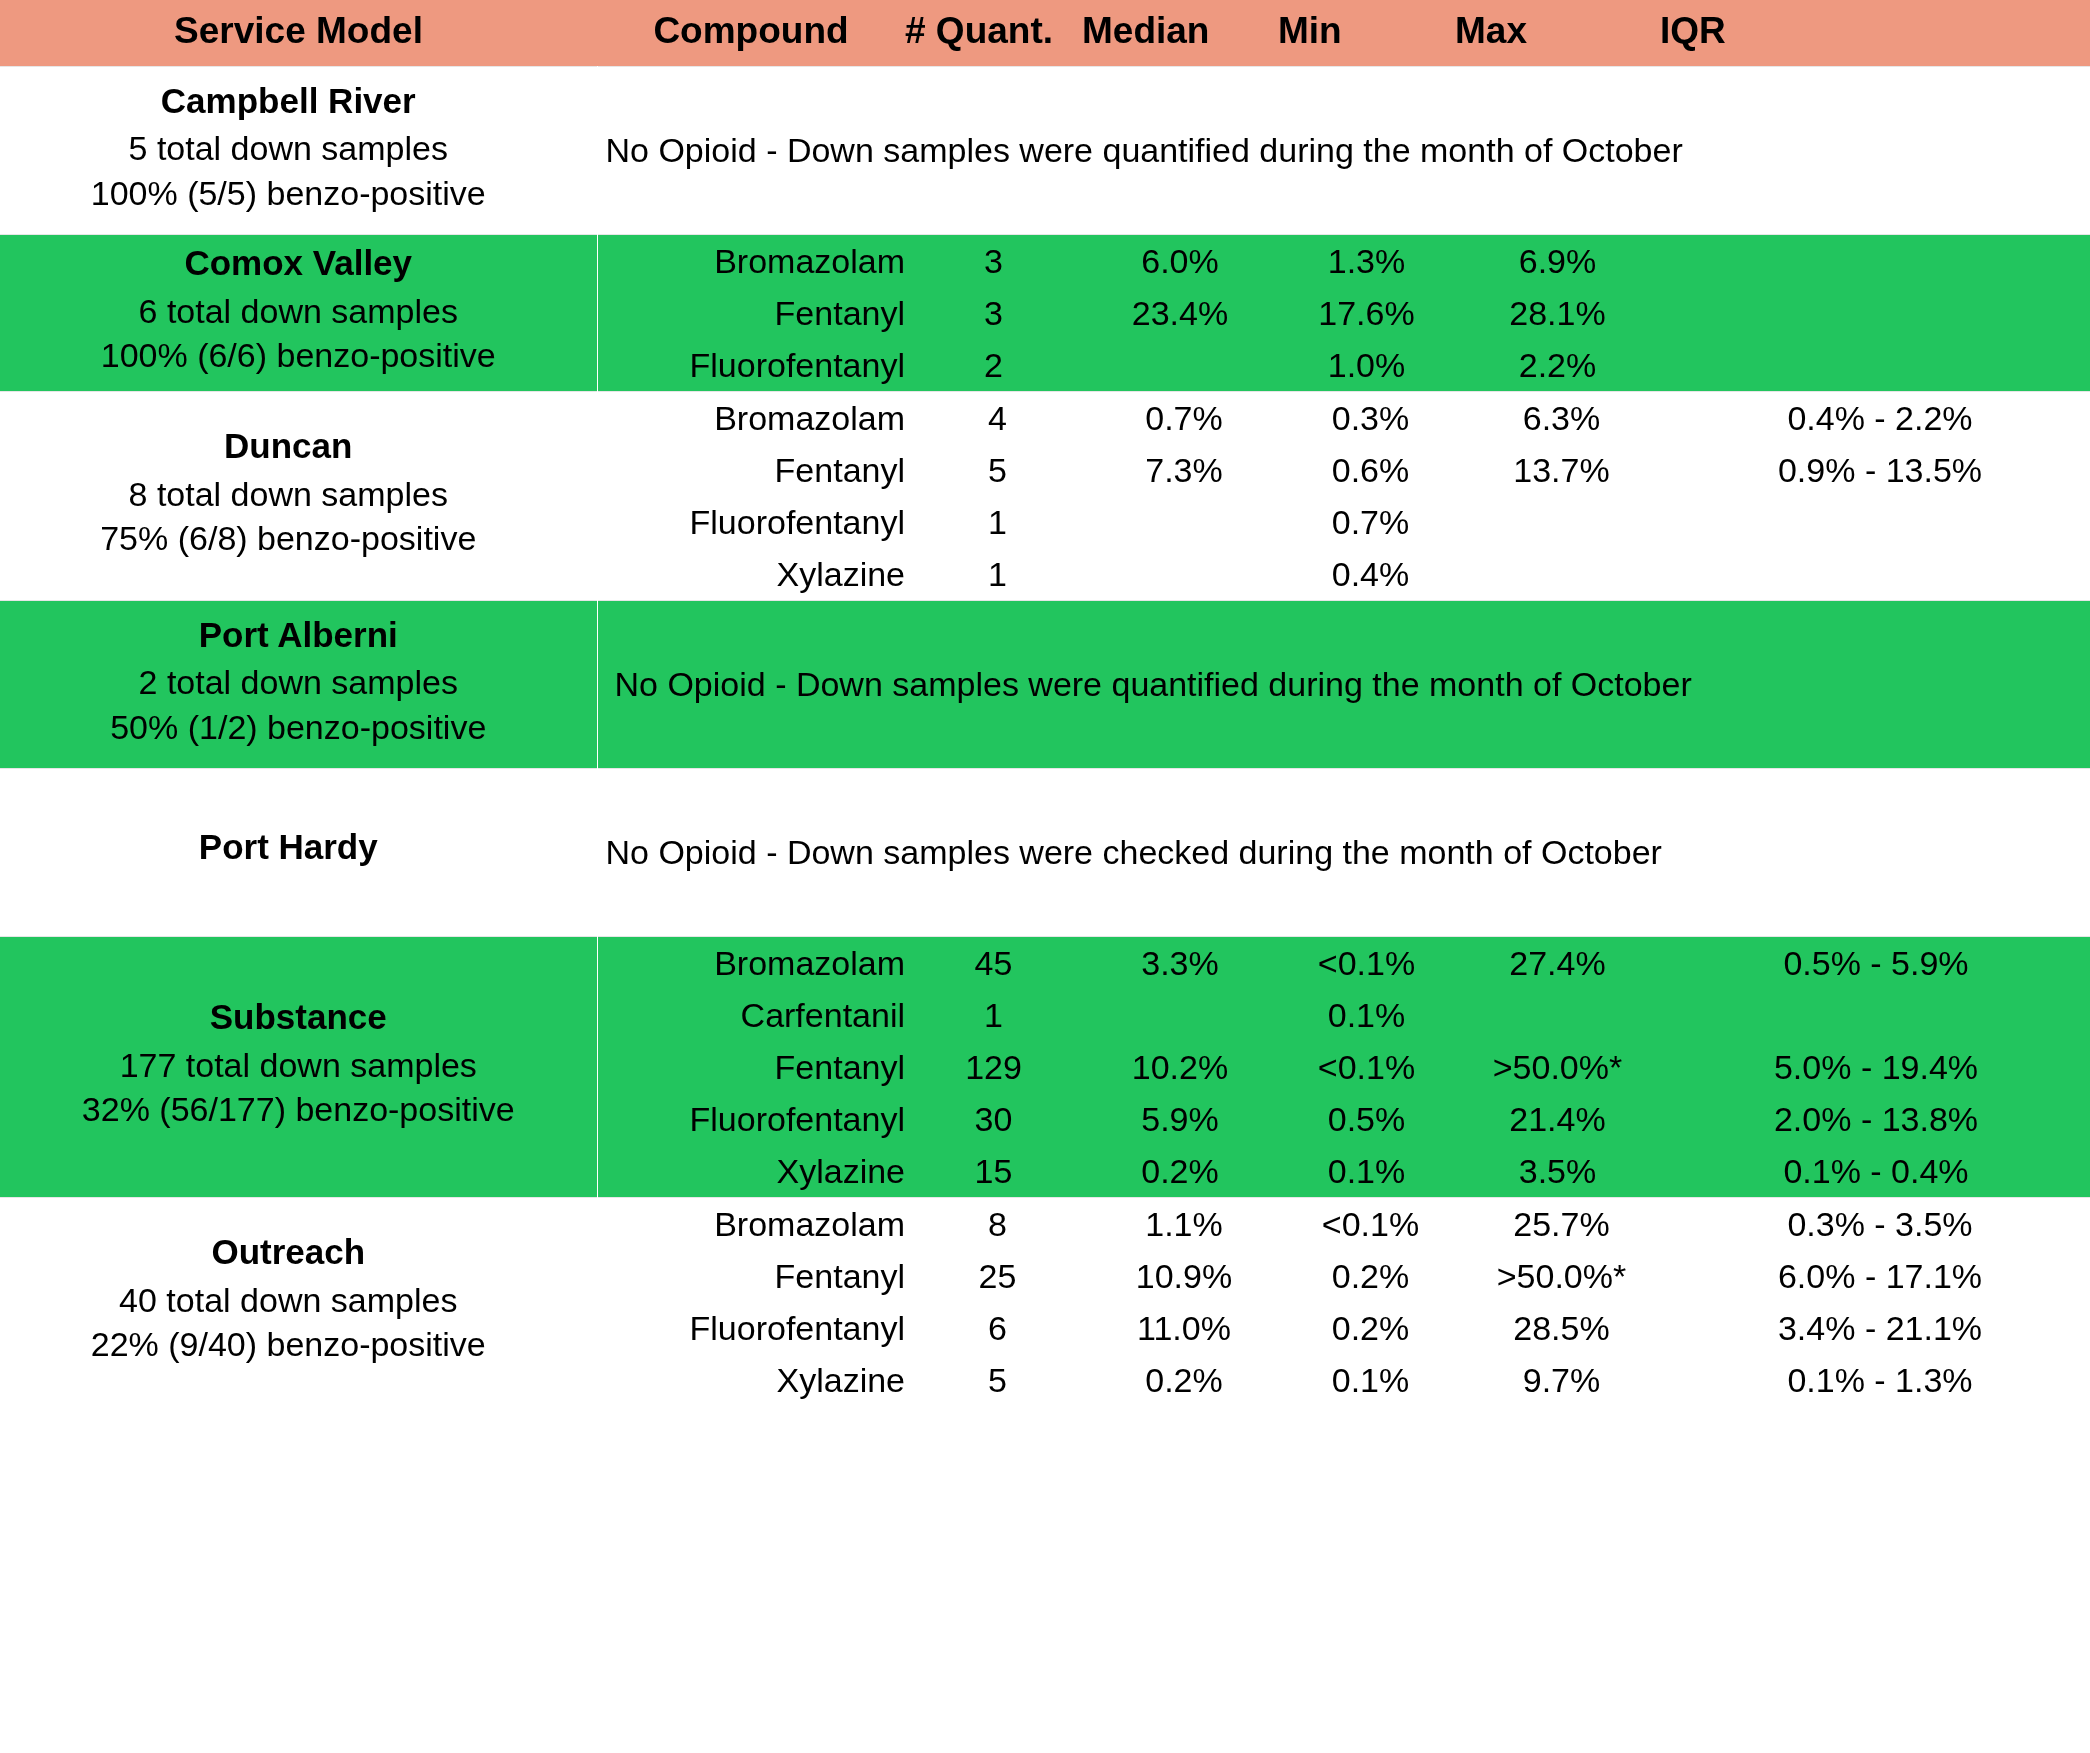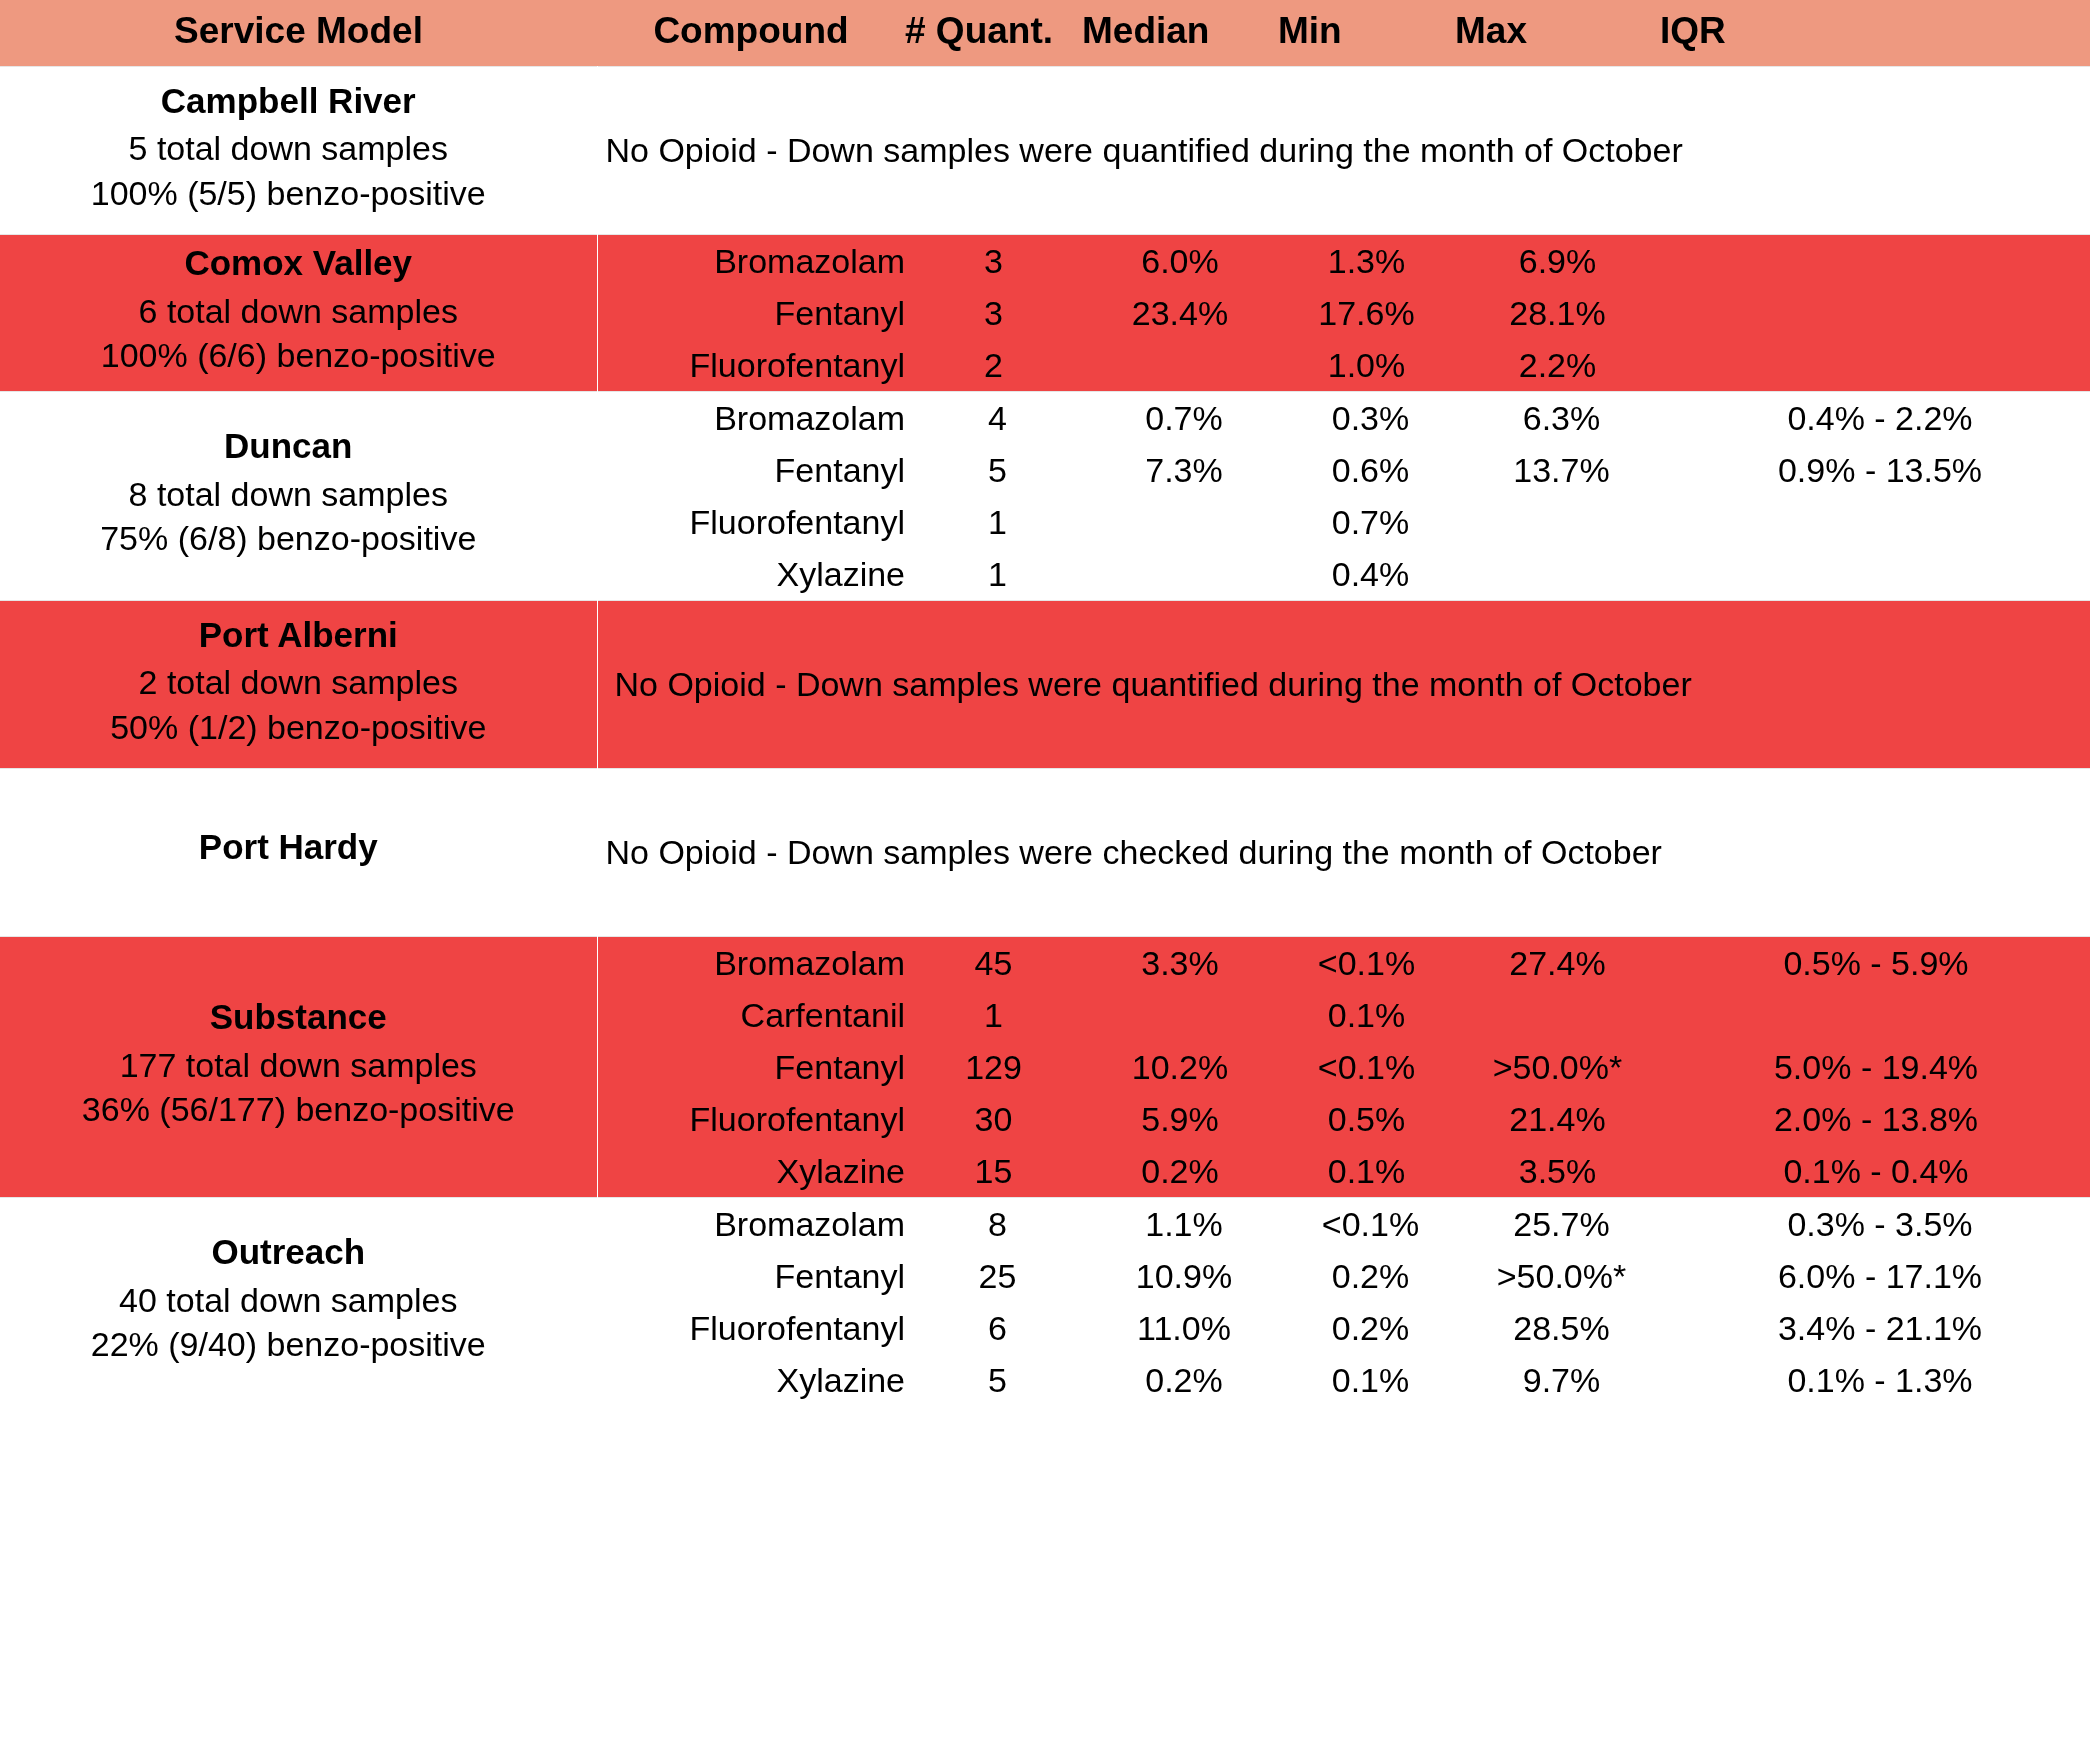--- a/index.html
+++ b/index.html
@@ -40,21 +40,21 @@
     font-size: 37px;
     font-stretch: condensed;
     padding: 12px 0 17px 0;
     text-align: left;
     letter-spacing: 0px;
     line-height: 1.0;
   }
   thead th.th-service { text-align: center; }
   thead th.th-compound { text-align: center; }
 
-  tbody tr.band-shade > td { background: #ef4444; }
+  tbody tr.band-shade > td { background: #22c55e; }
   tbody tr.band-white > td { background: #FFFFFF; padding-left: 8px; }
 
   tbody td {
     font-size: 34px;
     font-stretch: condensed;
     color: #000000;
     padding: 0;
     height: 52px;
     vertical-align: middle;
     line-height: 1.12;
@@ -206,21 +206,21 @@
         <tr class="band-white block-start" style="height: 168px;">
           <td class="service-cell" rowspan="1">
             <span class="service-name">Port Hardy</span>
           </td>
           <td class="note-cell" colspan="6">No Opioid - Down samples were checked during the month of October</td>
         </tr>
         <tr class="band-shade block-start">
           <td class="service-cell" rowspan="5">
             <span class="service-name">Substance</span>
             <span class="service-sub">177 total down samples</span>
-            <span class="service-sub">36% (56/177) benzo-positive</span>
+            <span class="service-sub">32% (56/177) benzo-positive</span>
           </td>
           <td class="compound-cell">Bromazolam</td>
           <td class="num-cell">45</td>
           <td class="num-cell">3.3%</td>
           <td class="num-cell">&lt;0.1%</td>
           <td class="num-cell">27.4%</td>
           <td class="iqr-cell">0.5% - 5.9%</td>
         </tr>
         <tr class="band-shade">
           <td class="compound-cell">Carfentanil</td>

